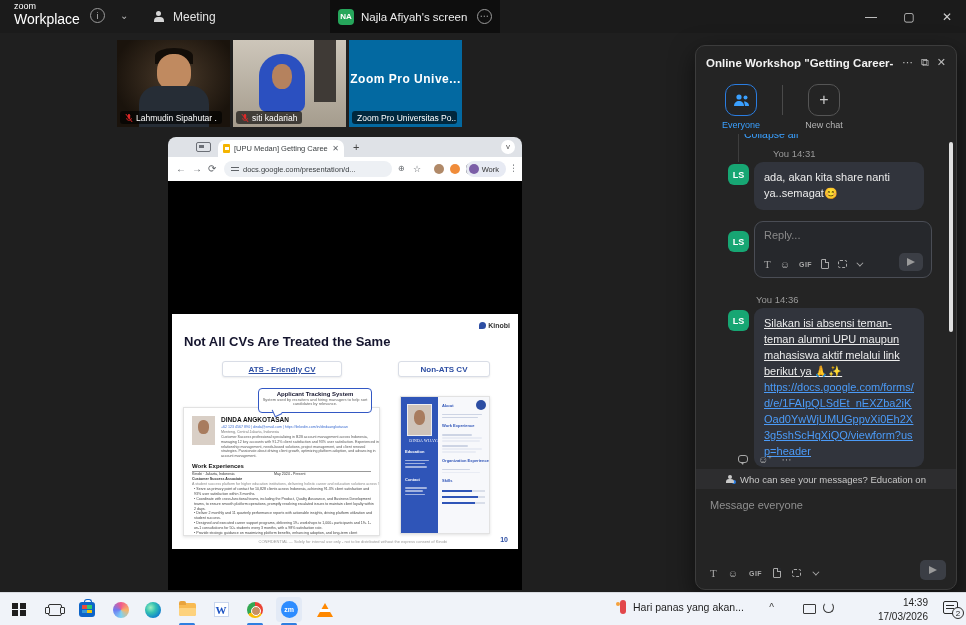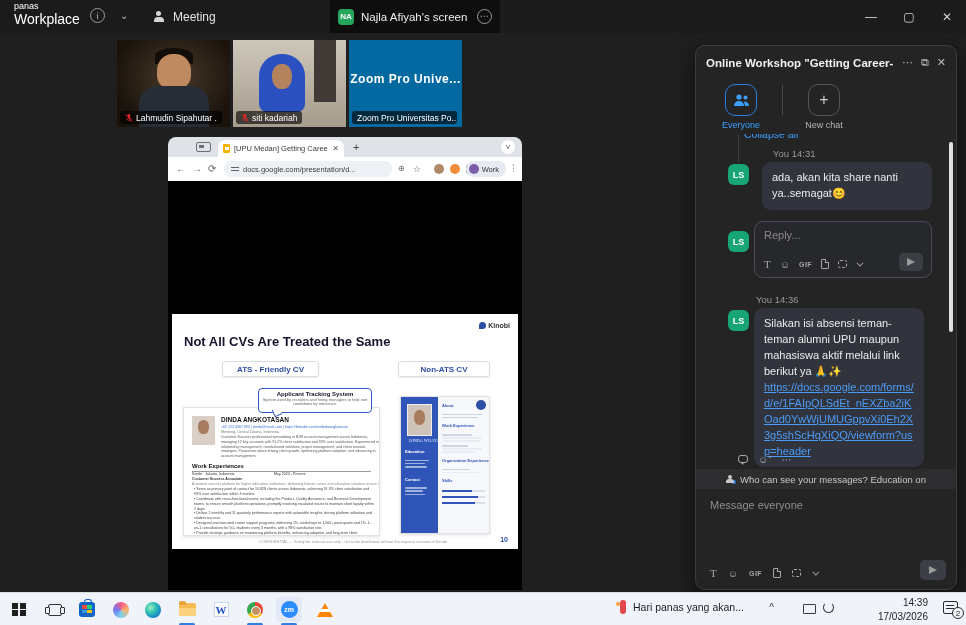--- a/index.html
+++ b/index.html
@@ -233,21 +233,21 @@
   .notif { position:absolute; right:8px; top:8px; width:15px; height:13px; border:1.5px solid #2a2a2a; border-radius:2px; }
   .notif:before { content:""; position:absolute; left:2px; top:2.5px; width:8px; height:1.4px; background:#2a2a2a; box-shadow:0 3px 0 #2a2a2a; }
   .notif .badge { position:absolute; right:-7px; bottom:-6px; width:12px; height:12px; border:1.2px solid #2a2a2a; border-radius:50%;
     background:#f0f3f9; font-size:8px; color:#1e1e1e; display:flex; align-items:center; justify-content:center; }
 </style>
 </head>
 <body>
 
 <div class="titlebar">
   <div class="brand">
-    <span class="b1">panas</span>
+    <span class="b1">zoom</span>
     <span class="b2">Workplace</span>
   </div>
   <span class="tb-icon info-ic">i</span>
   <span class="tb-icon chev-ic">⌄</span>
   <div class="tab-meeting">
     <span class="ppl-ic">
         <i></i>
         <b></b>
       </span>
     <span>Meeting</span>
@@ -330,21 +330,21 @@
     <span class="bmenu">⋮</span>
   </div>
   <div class="bcontent">
 
     <div class="slide">
       <div class="kinobi">
         <span class="kic"></span>
         <span>Kinobi</span>
       </div>
       <div class="slide-title">Not All CVs Are Treated the Same</div>
-      <div class="colhdr" style="left:50px;width:97px;">ATS - Friendly CV</div>
+      <div class="colhdr" style="left:50px;width:120px;text-decoration:underline;">ATS - Friendly CV</div>
       <div class="colhdr" style="left:226px;width:92px;">Non-ATS CV</div>
       <div class="callout">
         <div class="ct">Applicant Tracking System</div>
         <div class="cb">System used by recruiters and hiring managers to help sort candidates by relevance.</div>
       </div>
       <div class="cv-left">
         <div class="photo"></div>
         <div class="cvl-name">DINDA ANGKOTASAN</div>
         <div class="cvl-contact">+62 123 4567 890 | dinda@email.com | https://linkedin.com/in/dindaangkotasan</div>
         <div class="cvl-loc">Menteng, Central Jakarta, Indonesia</div>
@@ -433,41 +433,41 @@
     <div class="ctab">
       <div class="sq">+</div>
       <div class="lbl">New chat</div>
     </div>
   </div>
   <div class="chat-msgs">
     <div class="threadline"></div>
     <div class="collapse">Collapse all</div>
     <div class="msg-meta" style="left:60px;top:14px;margin-left:17px;">You 14:31</div>
     <div class="avatar" style="left:32px;top:30px;">LS</div>
-    <div class="bubble" style="top:28px;margin-left:8px;">
+    <div class="bubble" style="top:28px;">
       <span>ada, akan kita share nanti ya..semagat😊</span>
     </div>
     <div class="avatar" style="left:32px;top:97px;">LS</div>
     <div class="replybox">
       <div class="ph">Reply...</div>
       <div class="toolrow">
         <span class="tT">T</span>
         <span class="smiley">☺</span>
         <span class="gif">GIF</span>
         <span class="fileic"></span>
         <span class="capic"></span>
         <span class="chevsm"></span>
       </div>
       <div class="sendbtn">
           <span class="plane"></span>
         </div>
     </div>
     <div class="msg-meta" style="left:60px;top:160px;">You 14:36</div>
     <div class="avatar" style="left:32px;top:176px;">LS</div>
-    <div class="bubble" style="top:174px;">
+    <div class="bubble" style="top:174px;text-decoration:underline;">
       <span>Silakan isi absensi teman-teman alumni UPU maupun mahasiswa aktif melalui link berikut ya 🙏✨</span><br>
       <a href="#">https://docs.google.com/forms/d/e/1FAIpQLSdEt_nEXZba2iKOad0YwWjUMUGppvXi0Eh2X3g5shScHqXiQQ/viewform?usp=header</a>
     </div>
     <div class="hoveric">
       <span class="cmt"></span>
       <span class="emoplus">☺⁺</span>
       <span class="mdots">⋯</span>
     </div>
     <div class="scrollthumb"></div>
   </div>

